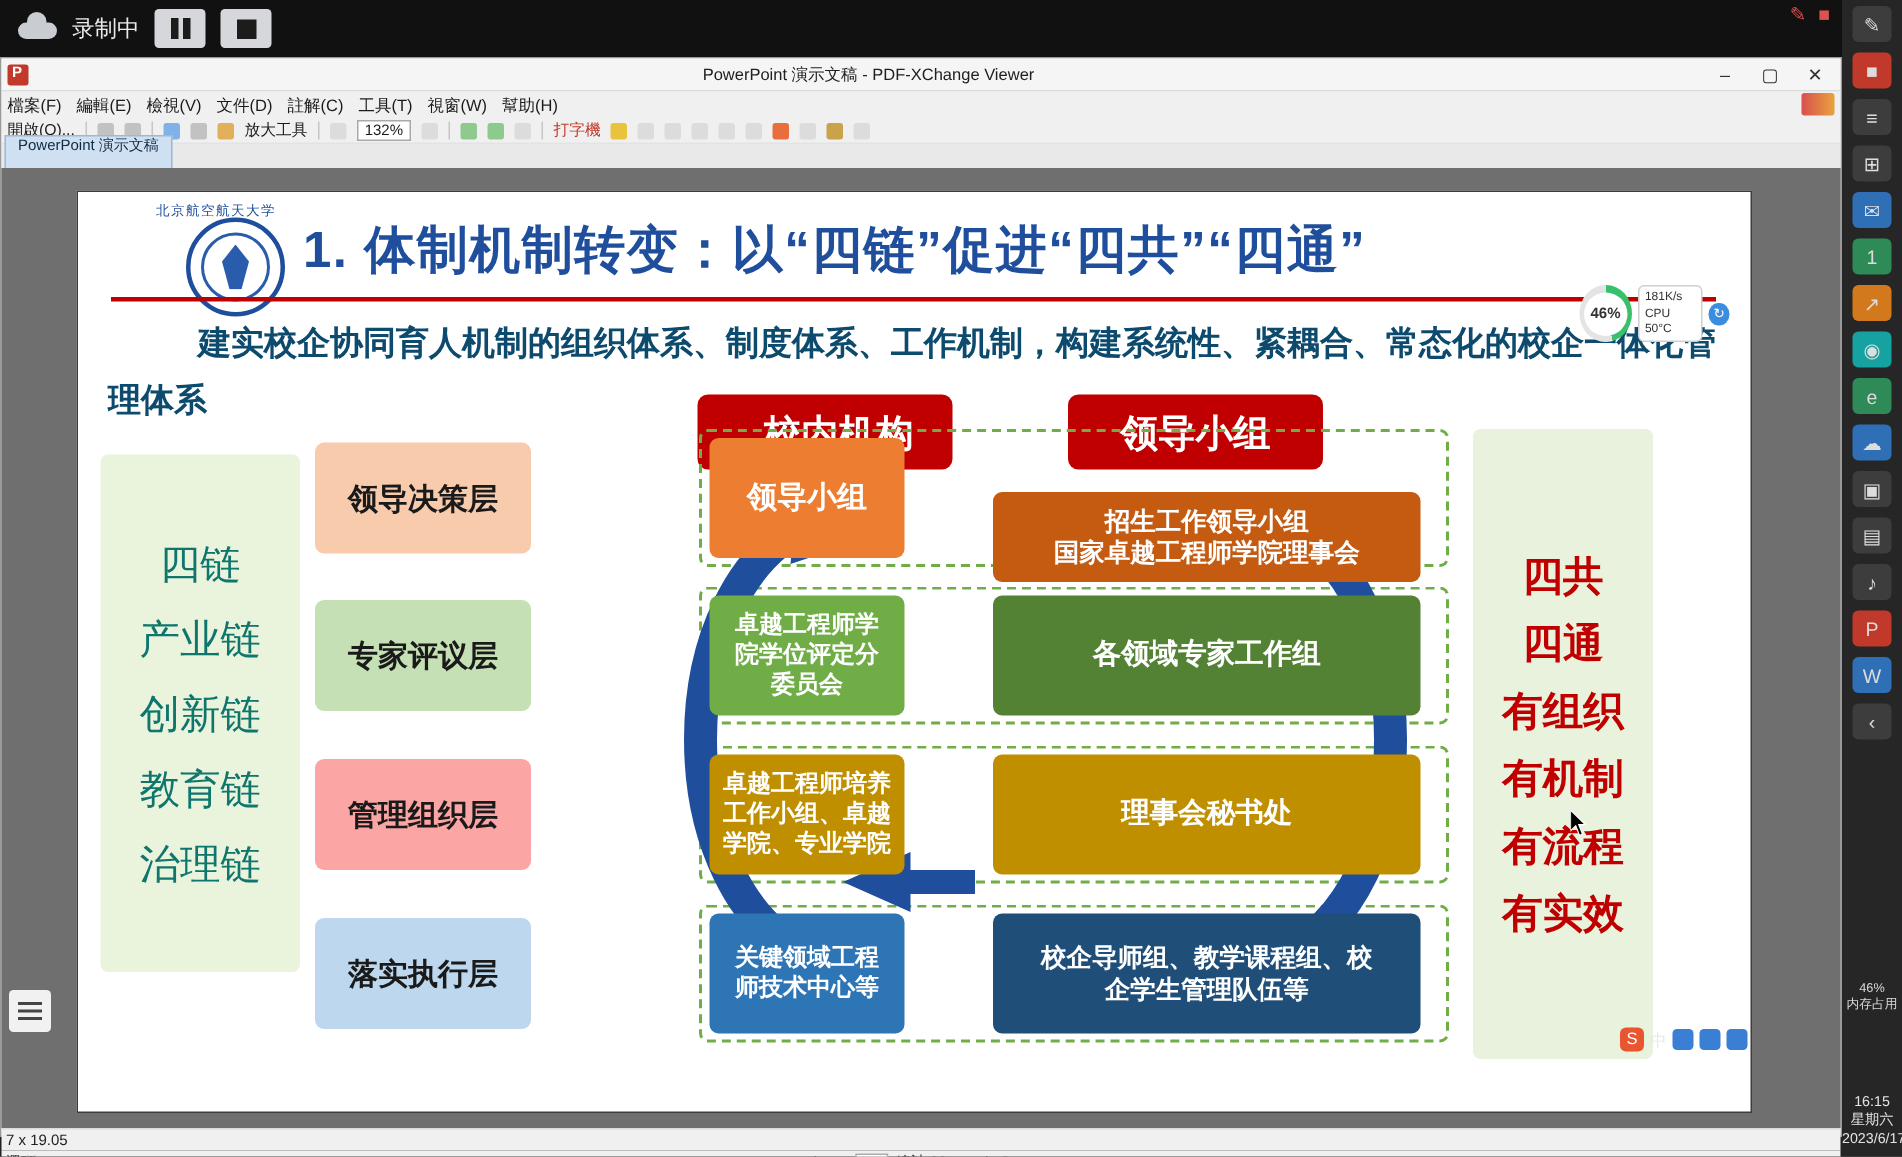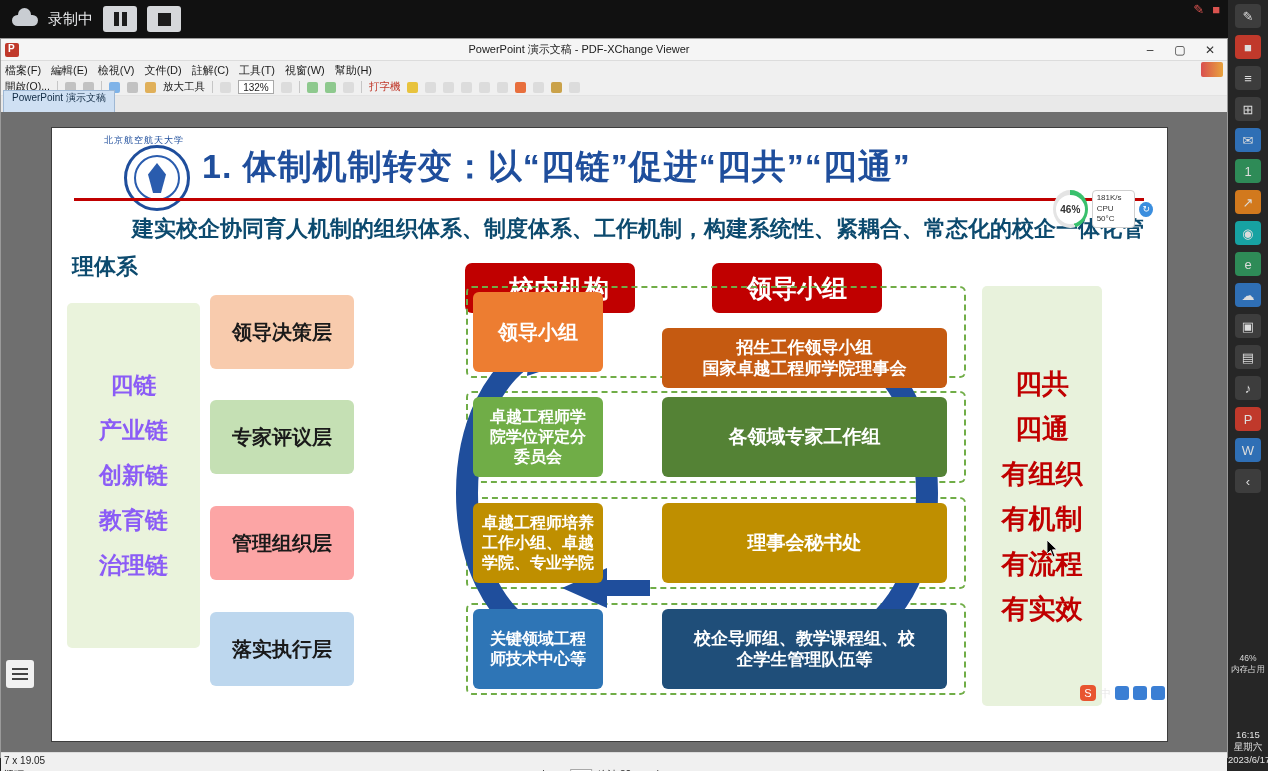--- a/index.html
+++ b/index.html
@@ -119,21 +119,21 @@
     display:flex; align-items:center; justify-content:center; background:#c00000;
   }
   .hdr-inner { left:413px; top:135px; width:170px; height:50px;padding-left:18px; }
   .hdr-ent   { left:660px; top:135px; width:170px; height:50px; }
 
   .left-chain {
     position:absolute; left:15px; top:175px; width:133px; height:345px;
     background:#eaf3dc; border-radius:5px; display:flex; flex-direction:column;
     align-items:center; justify-content:center; gap:14px;
   }
-  .left-chain div { font-size:23px; font-weight:bold; color:#8b5cf6; }
+  .left-chain div { font-size:27px; font-weight:normal; color:#0f766e; }
 
   .layer {
     position:absolute; left:158px; width:144px; height:74px; border-radius:6px;
     display:flex; align-items:center; justify-content:center;
     font-size:20px; font-weight:bold; color:#1a1a1a;text-align:center;
   }
   .layer1{ top:167px; background:#f8cbad; }
   .layer2{ top:272px; background:#c5e0b4; }
   .layer3{ top:378px; background:#fca5a5; }
   .layer4{ top:484px; background:#bdd7ee; }

